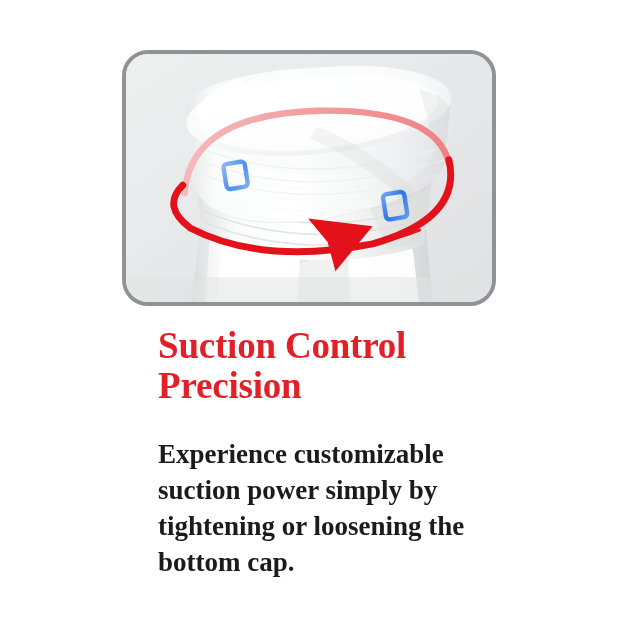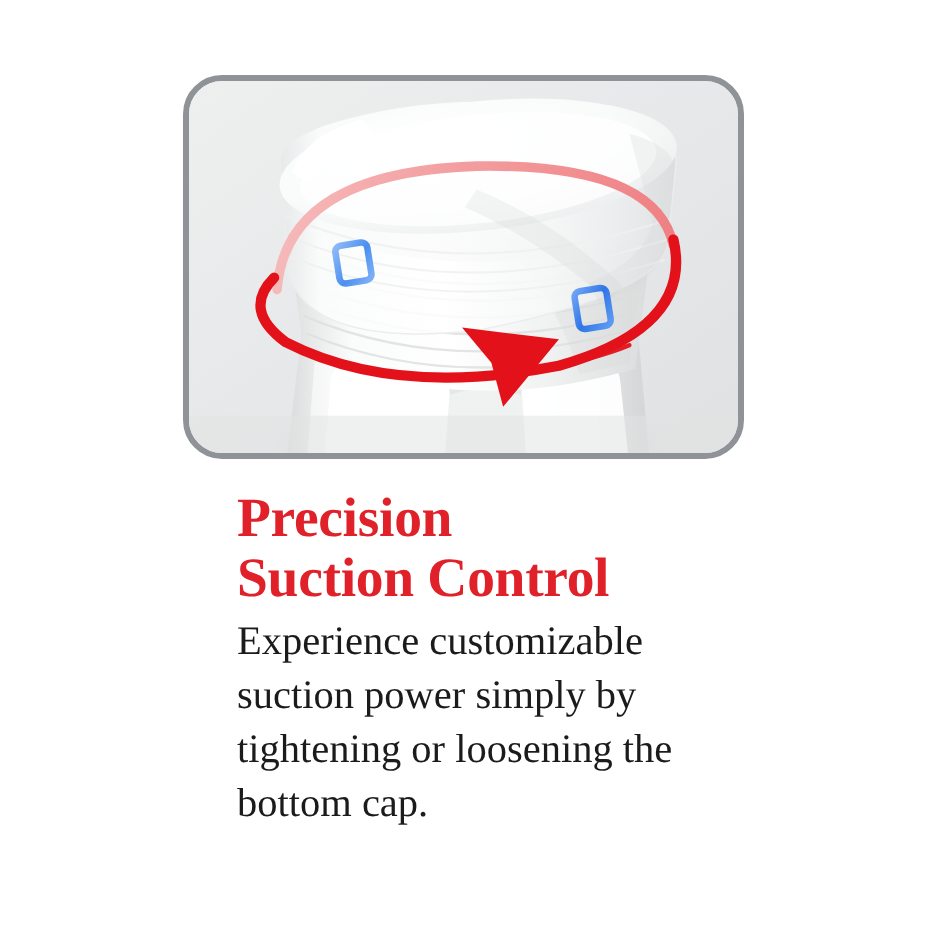--- a/index.html
+++ b/index.html
@@ -47,24 +47,24 @@
     color: #e0212a;
     font-family: "Liberation Serif", "DejaVu Serif", serif;
     font-weight: bold;
     font-size: 37px;
     line-height: 40px;
     letter-spacing: -0.2px;
     margin: 0;
     white-space: nowrap;
   }
   #body-copy {
-    margin: 3px 0 0 0;
+    margin: 30px 0 0 0;
     color: #1b1b1b;
     font-family: "Liberation Serif", "DejaVu Serif", serif;
-    font-weight: normal;
+    font-weight: bold;
     font-size: 27px;
     line-height: 36px;
     width: 330px;
   }
 </style>
 </head>
 <body>
 
 <div id="product-panel">
 
@@ -217,19 +217,19 @@
       </g>
 
       <rect x="0" y="228" width="374" height="28" fill="#e2e3e4" opacity="0.55"></rect>
     </g>
   </svg>
 
 </div>
 
 <div id="copy-block">
 
+  <h1 class="headline">Suction Control</h1>
+
   <h1 class="headline">Precision</h1>
 
-  <h1 class="headline">Suction Control</h1>
-
   <p id="body-copy">Experience customizable suction power simply by tightening or loosening the bottom cap.</p>
 
 </div>
 
 </body></html>

